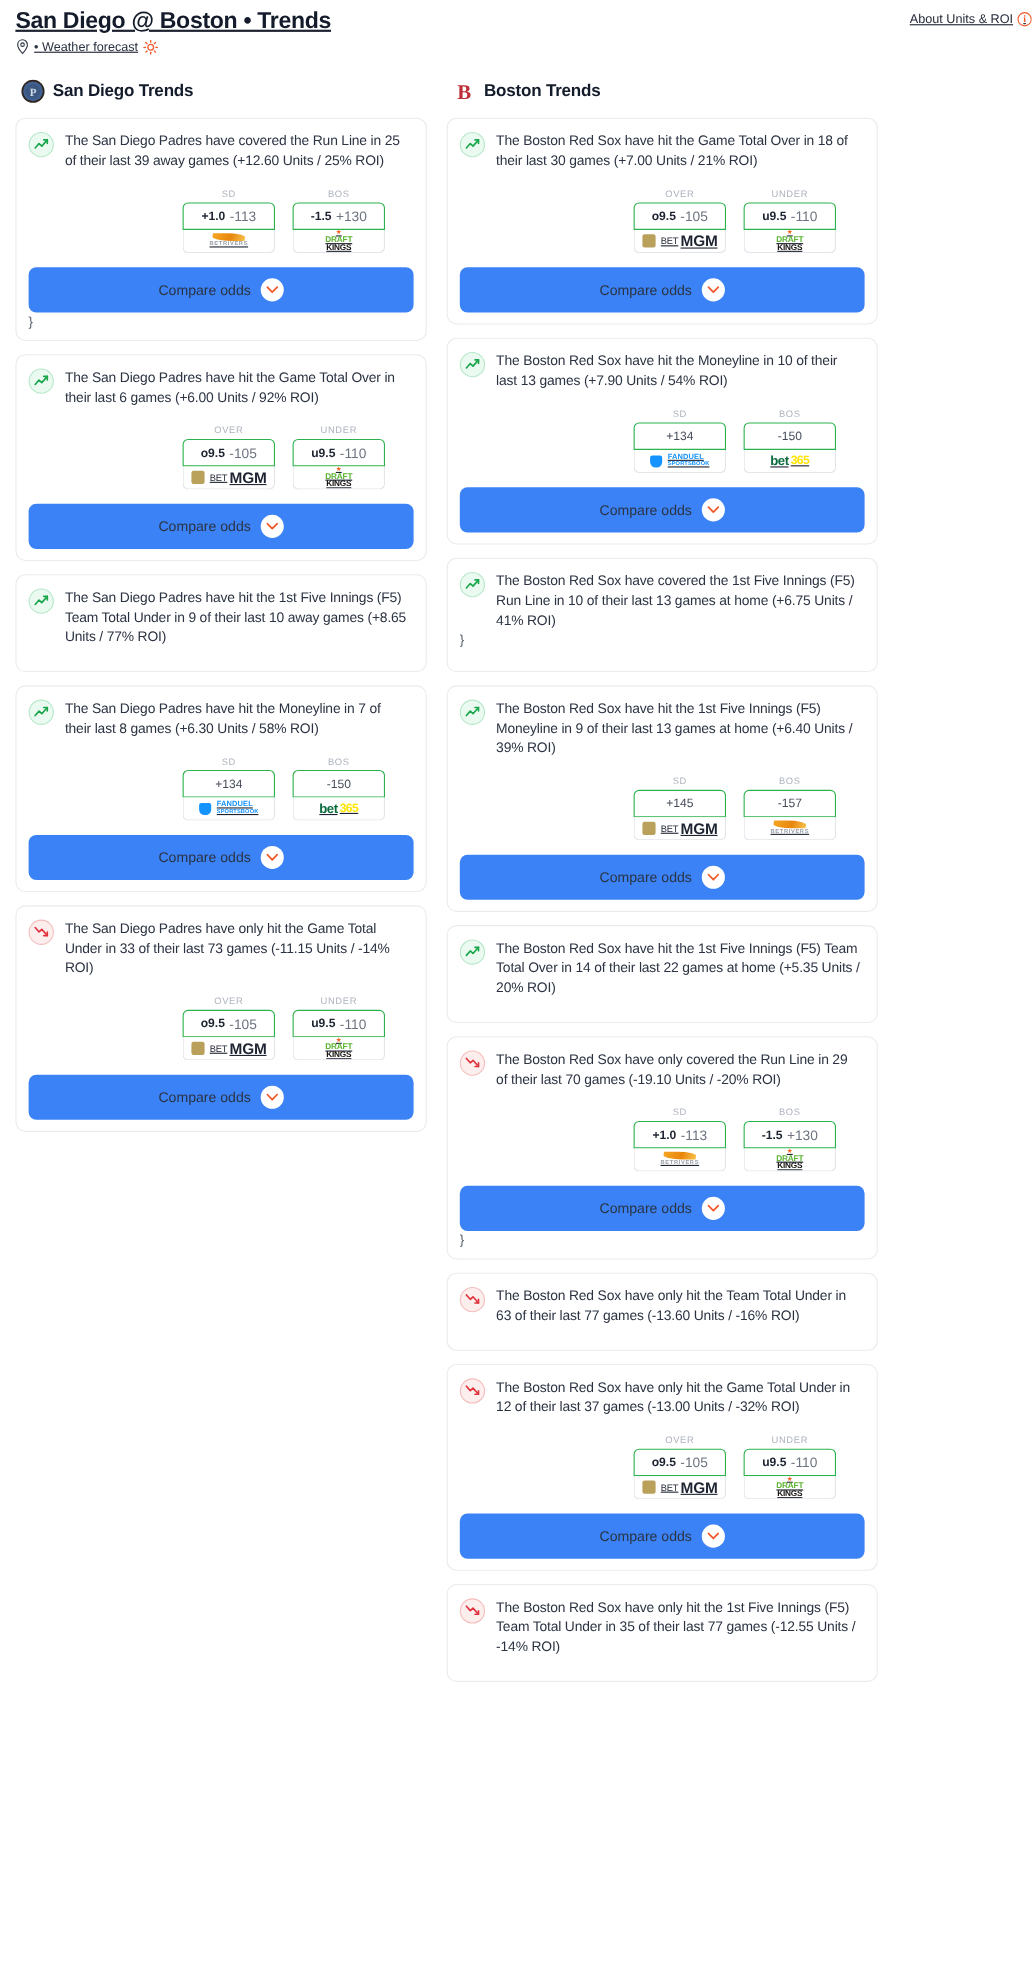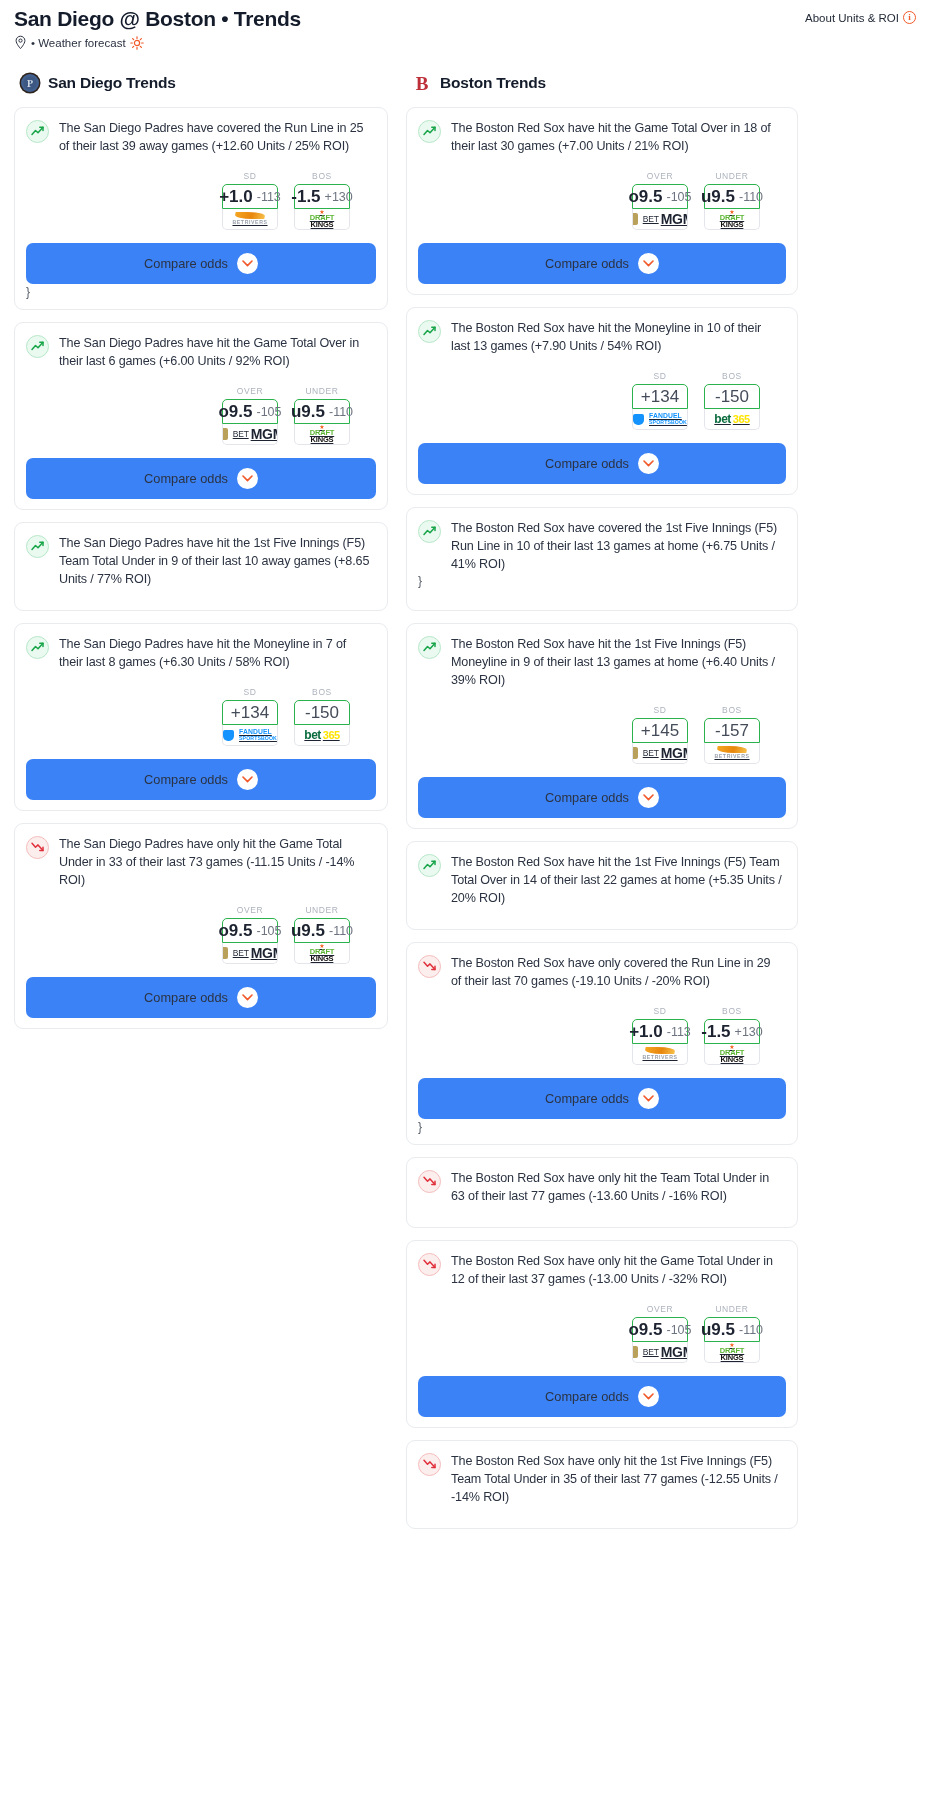--- a/index.html
+++ b/index.html
@@ -7,22 +7,23 @@
     width: 938px;
     background: #ffffff;
     font-family: "Liberation Sans", sans-serif;
     color: #1d2330;
     -webkit-font-smoothing: antialiased;
   }
   body { padding: 0 0 20px 0; position: relative; }
 
   
   .page-header {
-    padding: 6px 22px 0 14px;
+    padding: 6px 0 0 14px;
     position: relative;
+    text-decoration: underline;
   }
   .title-row { display: flex; align-items: flex-start; justify-content: space-between; }
   .page-title {
     font-size: 21px;
     font-weight: 700;
     letter-spacing: -0.3px;
     color: #141c2b;
     line-height: 26px;
   }
   .about-link {
@@ -110,38 +111,38 @@
   }
 
   
   .odds-area {
     display: flex;
     justify-content: flex-end;
     gap: 16px;
     margin-top: 16px;
     padding-right: 26px;
   }
-  .odds-col { width: 56px; }
+  .odds-col { width: 84px; }
   .odds-label {
     text-align: center;
     font-size: 8.5px;
     letter-spacing: 0.6px;
     color: #adb3bd;
     margin-bottom: 3px;
   }
   .odds-box {
     border: 1px solid #2bb24c;
     border-radius: 5px 5px 0 0;
     height: 25px;
     display: flex; align-items: center; justify-content: center;
     gap: 4px;
     background: #fff;
     cursor: pointer;
   }
-  .odds-main { font-size: 17px; font-weight: 700; color: #1d2330; }
+  .odds-main { font-size: 11px; font-weight: 700; color: #1d2330; }
   .odds-sub  { font-size: 12.5px; font-weight: 400; color: #6d7480; }
   .odds-main.plain { font-weight: 400; color:#454c59; }
   .book-box {
     border: 1px solid #e3e5ea;
     border-top: none;
     border-radius: 0 0 5px 5px;
     height: 21px;
     display: flex; align-items: center; justify-content: center;
     background: #fff;
     cursor: pointer;

